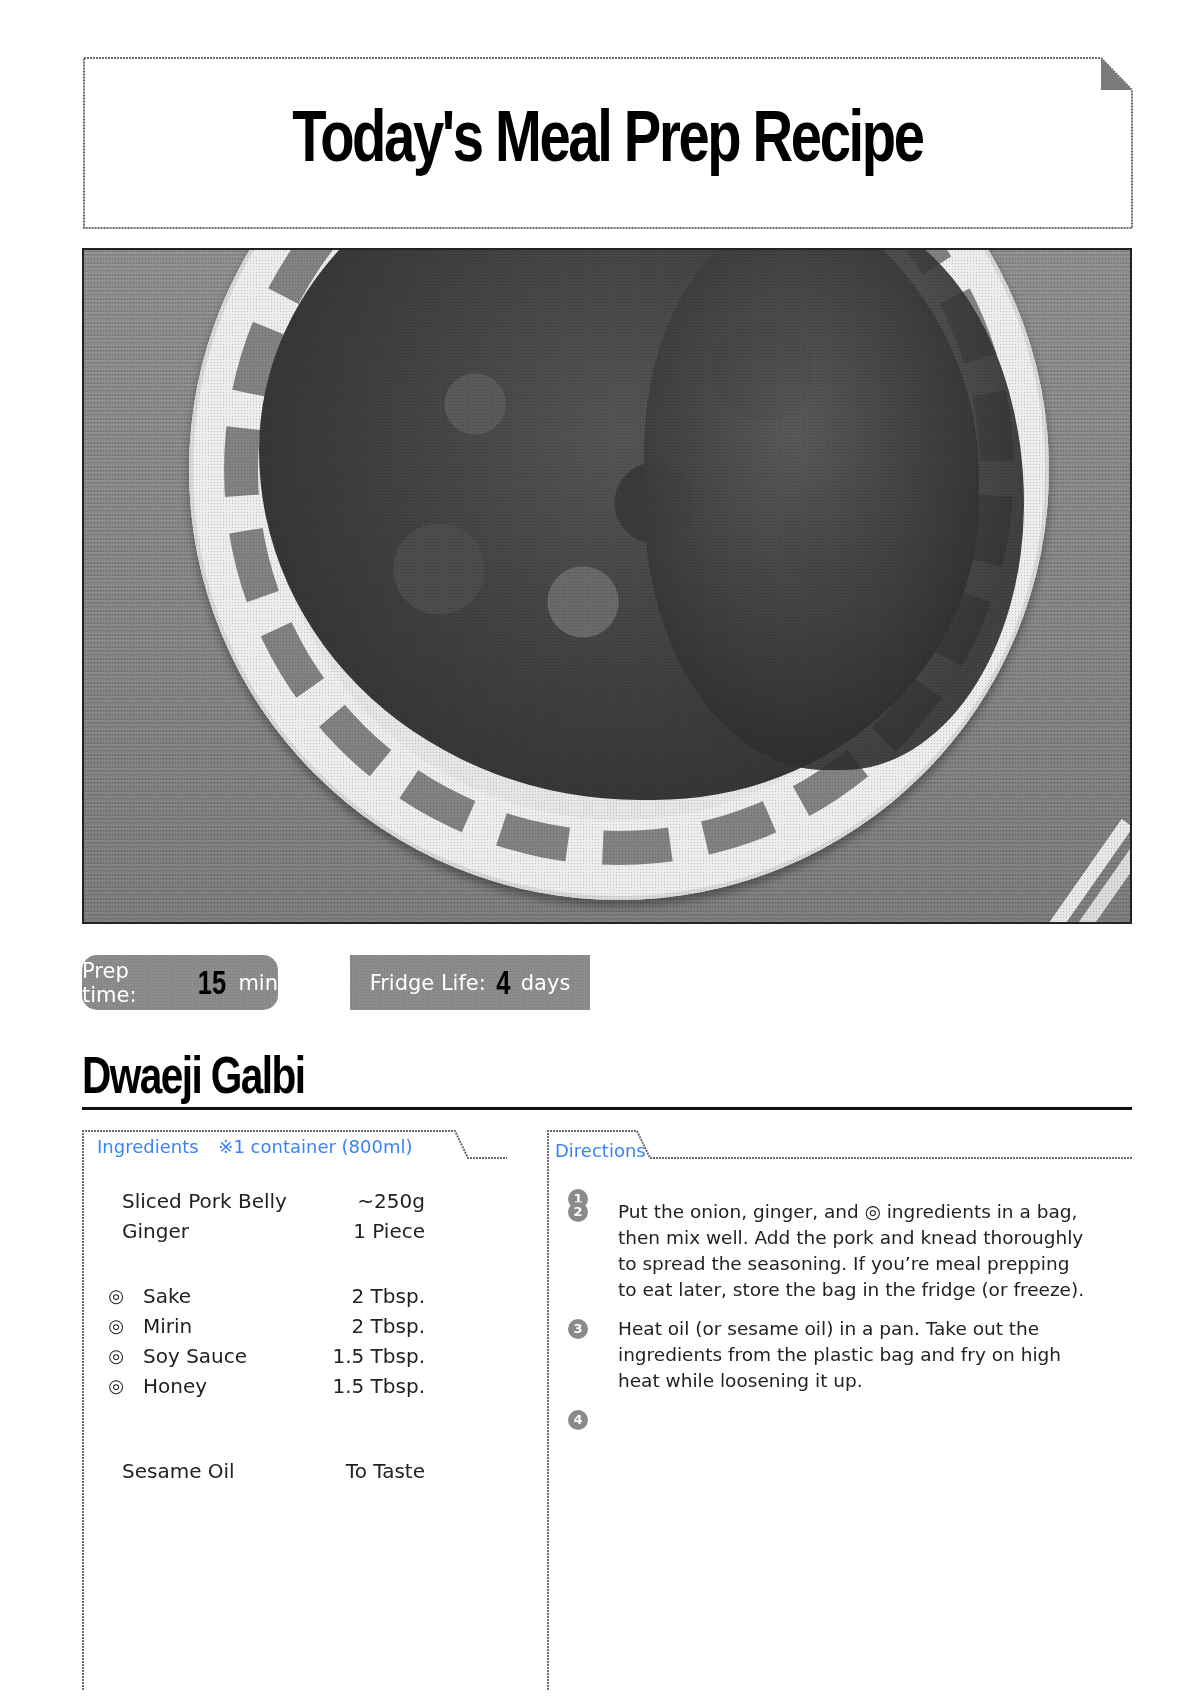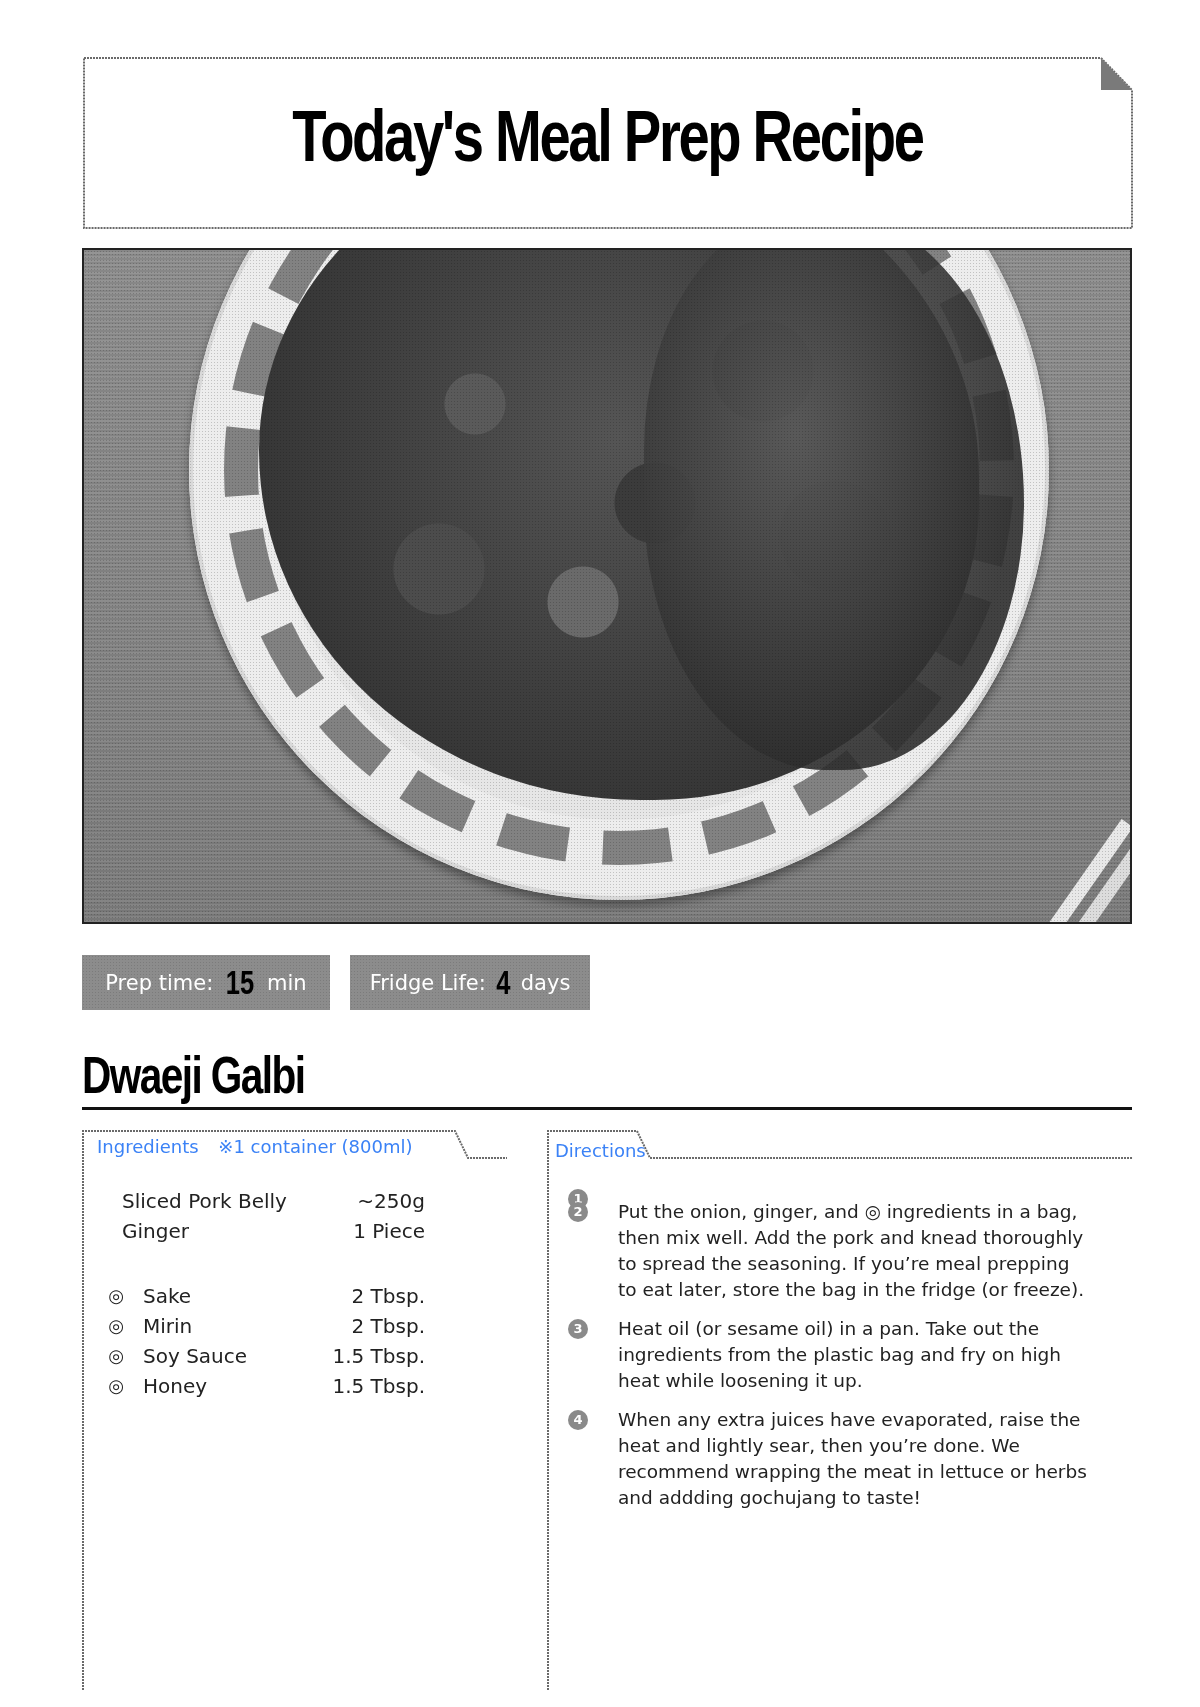--- a/index.html
+++ b/index.html
@@ -46,21 +46,21 @@
   .photo .halftone { position: absolute; inset: 0;
     background-image: radial-gradient(rgba(0,0,0,0.18) 0.8px, transparent 1px);
     background-size: 3px 3px; }
 
   
   .badge { position: absolute; top: 955px; height: 55px; background: #8c8c8c;
     background-image: radial-gradient(rgba(0,0,0,0.12) 0.8px, transparent 1px);
     background-size: 3px 3px;
     display: flex; align-items: center; justify-content: center; gap: 8px;
     color: #fff; font-size: 21px; }
-  .badge-prep { left: 82px; width: 248px; }
+  .badge-prep { left: 82px; width: 196px; border-radius: 15px; }
   .badge-fridge { left: 350px; width: 240px; }
   .badge .num { color: #000; font-family: "Liberation Sans", sans-serif; font-weight: bold;
     font-size: 34px; transform: scaleX(0.75); display: inline-block; }
 
   
   .recipe-name { position: absolute; left: 82px; top: 1045px;
     font-family: "Liberation Sans", sans-serif; font-weight: bold; font-size: 52px;
     letter-spacing: -2px; transform: scaleX(0.78); transform-origin: left center; color: #000; }
   .recipe-rule { position: absolute; left: 82px; top: 1107px; width: 1050px; height: 3px; background: #111; }
 
@@ -162,31 +162,34 @@
     <span class="mark">◎</span>
     <span class="name">Soy Sauce</span>
     <span class="qty">1.5 Tbsp.</span>
   </div>
   <div class="ing-row marked">
     <span class="mark">◎</span>
     <span class="name">Honey</span>
     <span class="qty">1.5 Tbsp.</span>
   </div>
   <div class="ing-gap-lg"></div>
+  <div class="ing-row">
+    <span class="name">Sesame Oil</span>
+    <span class="qty">To Taste</span>
+  </div>
 </div>
 
 <div class="dir-list">
   <div class="dir-step">
     <span class="step-num">1</span>
   </div>
   <div class="dir-step">
     <span class="step-num">2</span>
     <span>Put the onion, ginger, and ◎ ingredients in a bag, then mix well. Add the pork and knead thoroughly to spread the seasoning. If you’re meal prepping to eat later, store the bag in the fridge (or freeze).</span>
   </div>
   <div class="dir-step">
     <span class="step-num">3</span>
     <span>Heat oil (or sesame oil) in a pan. Take out the ingredients from the plastic bag and fry on high heat while loosening it up.</span>
   </div>
   <div class="dir-step">
     <span class="step-num">4</span>
-    <span>When any extra juices have evaporated, raise the heat and lightly sear, then you’re done. We recommend wrapping the meat in lettuce or herbs and addding gochujang to taste!</span>
   </div>
 </div>
 
 </body></html>

